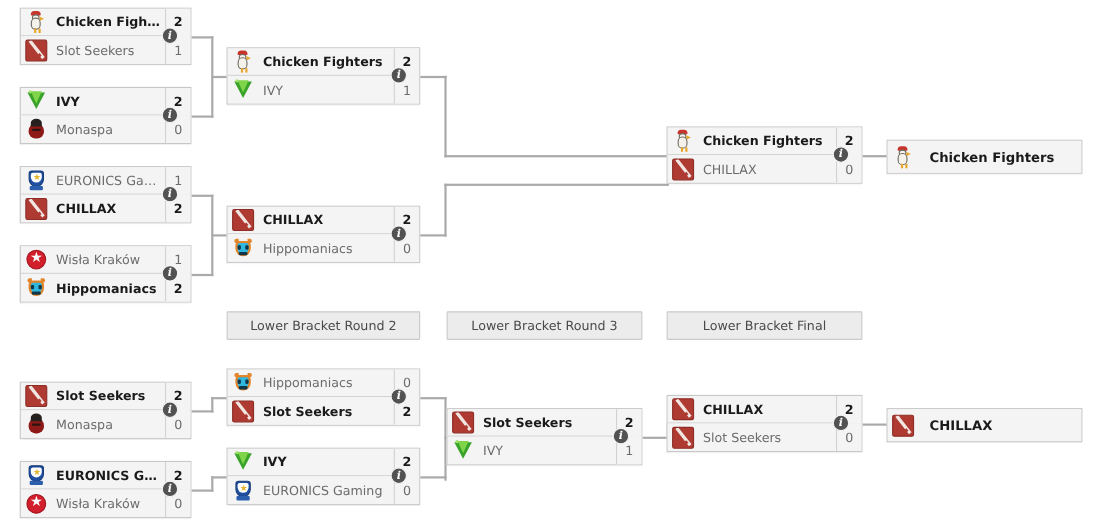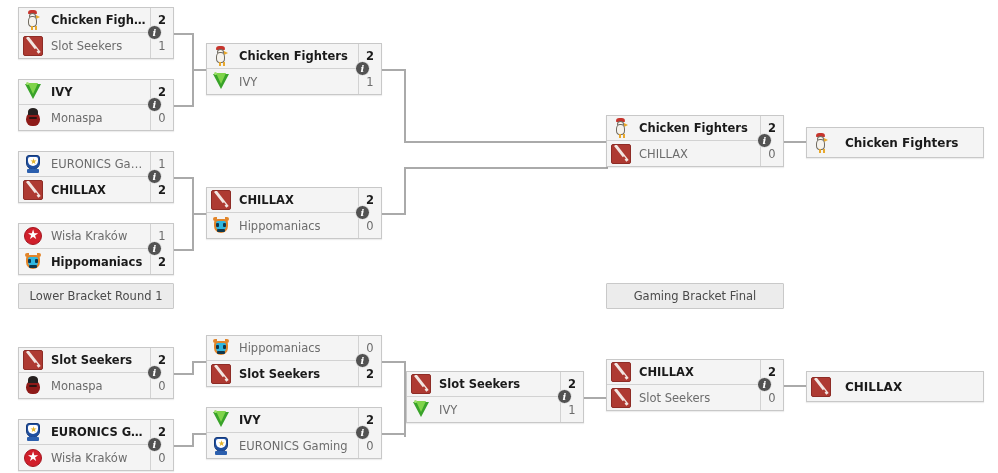--- a/index.html
+++ b/index.html
@@ -253,22 +253,23 @@
       <div class="ln h" style="left: 192px; top: 433px; width: 16px;"></div>
       <div class="ln h" style="left: 382px; top: 361px; width: 24px;"></div>
       <div class="ln v" style="left: 404px; top: 361px; height: 76px;"></div>
       <div class="ln h" style="left: 382px; top: 433px; width: 24px;"></div>
       <div class="ln h" style="left: 404px; top: 397px; width: 4px;"></div>
       <div class="ln h" style="left: 584px; top: 397px; width: 24px;"></div>
       <div class="ln v" style="left: 606px; top: 385px; height: 14px;"></div>
       <div class="ln h" style="left: 784px; top: 385px; width: 24px;"></div>
     </div>
   <div class="roundbar">
-      <div class="roundlabel" style="left: 18px; width: 156px;">Lower Bracket Round 1</div>
-      <div class="roundlabel" style="left: 606px; width: 178px;">Gaming Bracket Final</div>
+      <div class="roundlabel" style="left: 206px; width: 176px;">Lower Bracket Round 2</div>
+      <div class="roundlabel" style="left: 406px; width: 178px;">Lower Bracket Round 3</div>
+      <div class="roundlabel" style="left: 606px; width: 178px;">Lower Bracket Final</div>
     </div>
 <div class="match" style="left: 18px; top: 7px; width: 156px;">
       <div class="row top winner">
         <span class="logo">
           <span class="lg lg-chicken">
             <span class="hat"></span>
             <span class="head"></span>
             <span class="beak"></span>
             <span class="body"></span>
             <span class="leg"></span>

